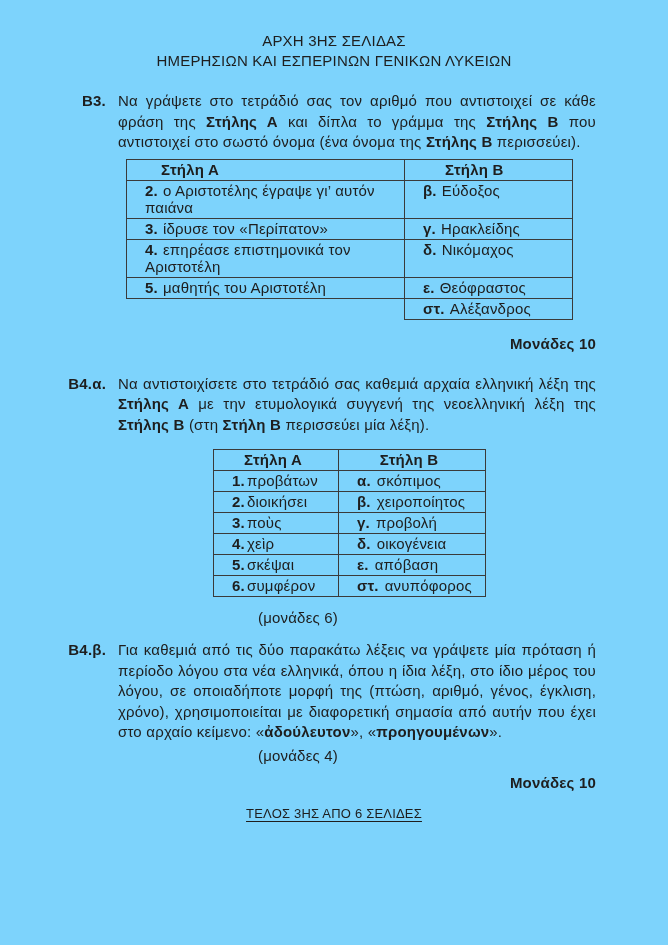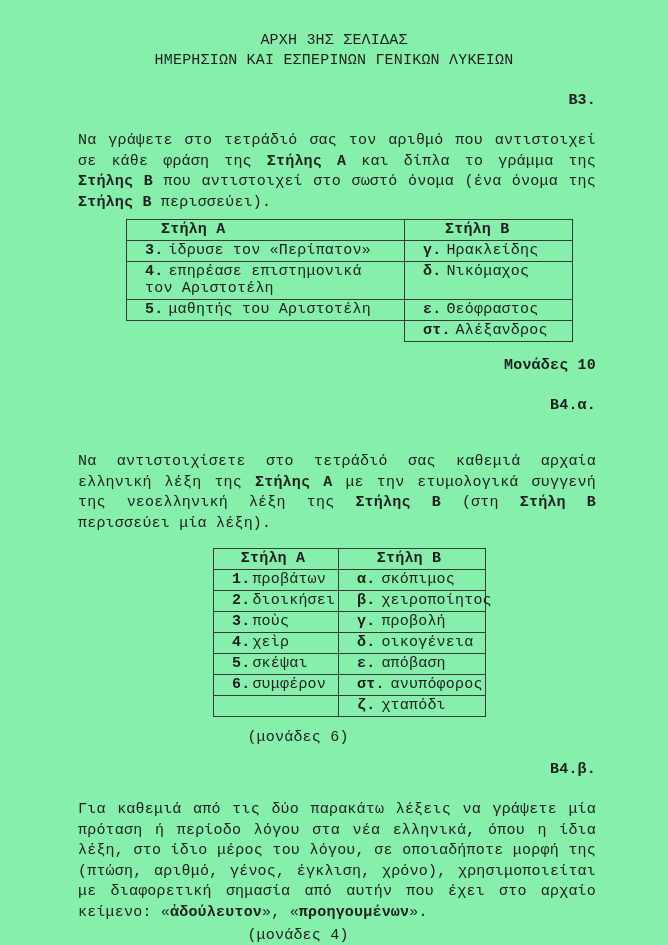--- a/index.html
+++ b/index.html
@@ -1,50 +1,50 @@
 <!DOCTYPE html>
 <html><head>
 <meta charset="utf-8">
 <style>
   html, body { margin: 0; padding: 0; background: #e8e8e8; }
   .page {
     position: relative;
     width: 668px;
     height: 945px;
     margin: 0 auto;
-    background: #86efac;
-    font-family: Liberation Mono, monospace;
+    background: #7dd3fc;
+    font-family: Liberation Sans, sans-serif;
     color: #1e1e1e;
     letter-spacing: 0.2px;
     overflow: hidden;
     box-sizing: border-box;
     padding-top: 31px;
   }
   .b { font-weight: bold; }
   
   .doc-header { text-align: center; font-size: 15px; line-height: 20px; }
   
-  .section { display: flex; margin-left: 66px; margin-right: 72px; flex-direction: column; }
+  .section { display: flex; margin-left: 66px; margin-right: 72px; }
   .section .label {
     flex: 0 0 40px;
     text-align: right;
     font-weight: bold;
     font-size: 15px;
     line-height: 20.5px;
     white-space: nowrap;
   }
   .section .body {
     flex: 1;
     margin-left: 12px;
     text-align: justify;
     font-size: 15px;
     line-height: 20.5px;
   }
   #b3-section { margin-top: 20px; }
-  #b4a-section { margin-top: 20px; gap: 16px; }
+  #b4a-section { margin-top: 20px; }
   #b4b-section { margin-top: 12px; }
   
   table { border-collapse: collapse; table-layout: fixed; font-size: 15px; }
   td, th { border: 1px solid #3a3a3a; vertical-align: top; padding: 1px 6px 2px 18px; line-height: 17px; text-align: left; }
   .pfx { font-weight: bold; }
   #table1 { margin: 6px 0 0 126px; width: 446px; }
   #table1 col.c-a { width: 278px; }
   #table1 col.c-b { width: 168px; }
   #table1 th.h-a { font-weight: bold; padding-left: 34px; }
   #table1 th.h-b { font-weight: bold; padding-left: 40px; }
@@ -89,20 +89,24 @@
 
   <table id="table1">
     <colgroup>
         <col class="c-a">
         <col class="c-b">
       </colgroup>
     <tbody>
         <tr>
       <th class="h-a">Στήλη Α</th>
       <th class="h-b">Στήλη Β</th>
+    </tr>
+    <tr>
+      <td><span class="pfx">2.</span><span>ο Αριστοτέλης έγραψε γι’ αυτόν παιάνα</span></td>
+      <td><span class="pfx">β.</span><span>Εύδοξος</span></td>
     </tr>
     <tr>
       <td><span class="pfx">3.</span><span>ίδρυσε τον «Περίπατον»</span></td>
       <td><span class="pfx">γ.</span><span>Ηρακλείδης</span></td>
     </tr>
     <tr>
       <td><span class="pfx">4.</span><span>επηρέασε επιστημονικά τον Αριστοτέλη</span></td>
       <td><span class="pfx">δ.</span><span>Νικόμαχος</span></td>
     </tr>
     <tr>
@@ -150,24 +154,20 @@
       <td><span class="pfx wide">δ.</span><span>οικογένεια</span></td>
     </tr>
     <tr>
       <td><span class="pfx">5.</span><span>σκέψαι</span></td>
       <td><span class="pfx wide">ε.</span><span>απόβαση</span></td>
     </tr>
     <tr>
       <td><span class="pfx">6.</span><span>συμφέρον</span></td>
       <td><span class="pfx wide">στ.</span><span>ανυπόφορος</span></td>
     </tr>
-    <tr>
-      <td></td>
-      <td><span class="pfx wide">ζ.</span><span>χταπόδι</span></td>
-    </tr>
   </tbody>
     </table>
 
   <div class="submarks" id="submarks-b4a">(μονάδες 6)</div>
 
   <div class="section" id="b4b-section">
     <div class="label">Β4.β.</div>
     <div class="body"><span>Για καθεμιά από τις δύο παρακάτω λέξεις να γράψετε μία πρόταση ή περίοδο λόγου στα νέα ελληνικά, όπου η ίδια λέξη, στο ίδιο μέρος του λόγου, σε οποιαδήποτε μορφή της (πτώση, αριθμό, γένος, έγκλιση, χρόνο), χρησιμοποιείται με διαφορετική σημασία από αυτήν που έχει στο αρχαίο κείμενο: «</span><span class="b">ἀδούλευτον</span><span>», «</span><span class="b">προηγουμένων</span><span>».</span></div>
   </div>
 

